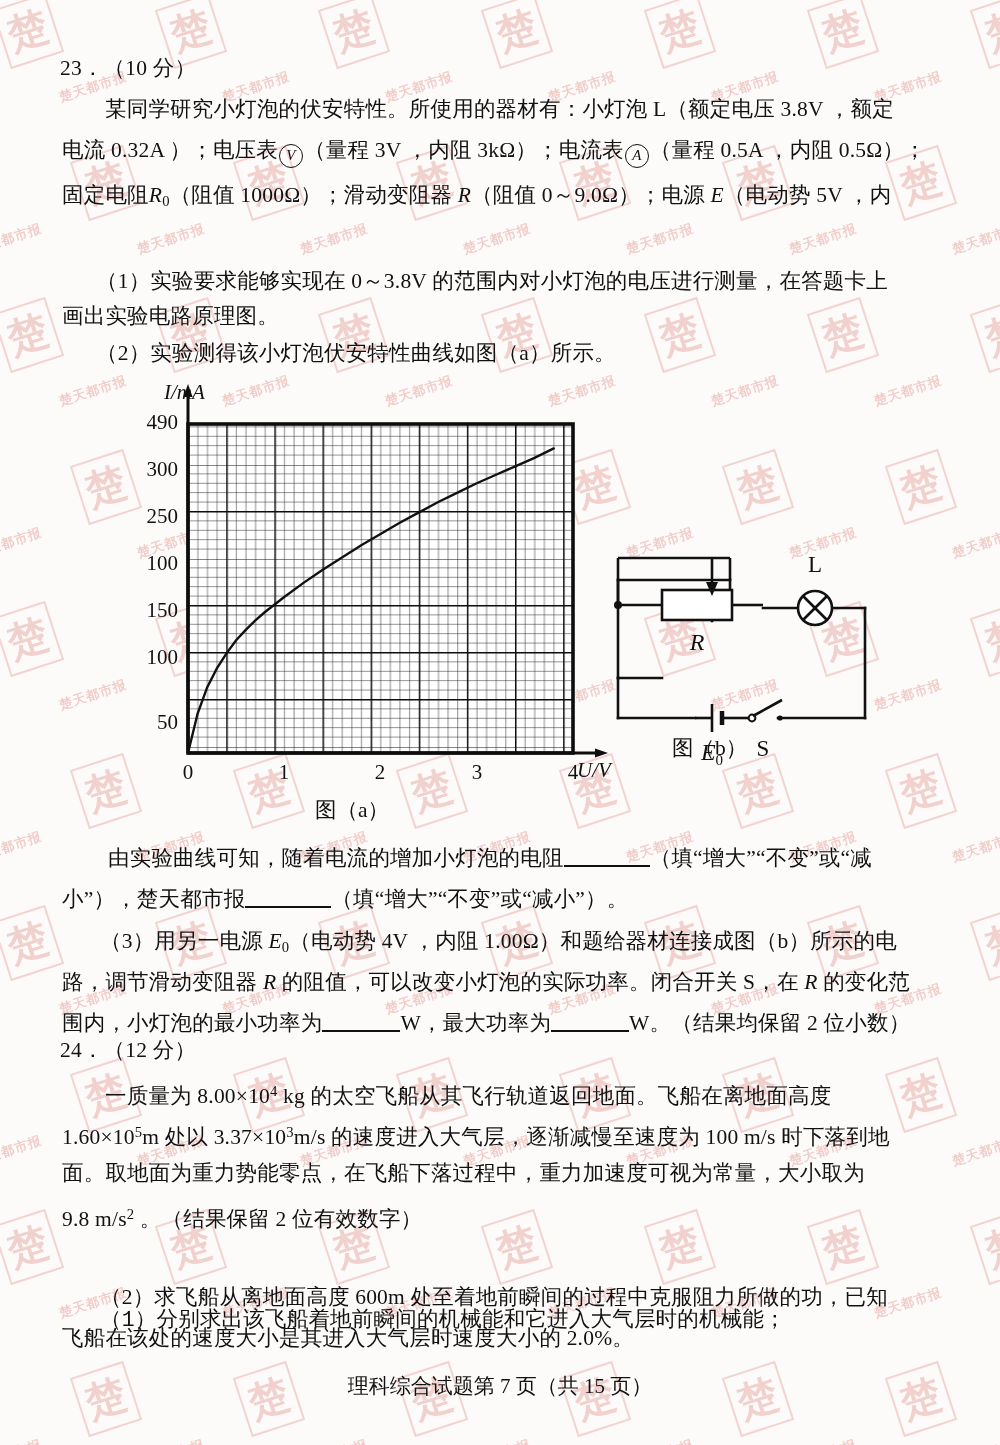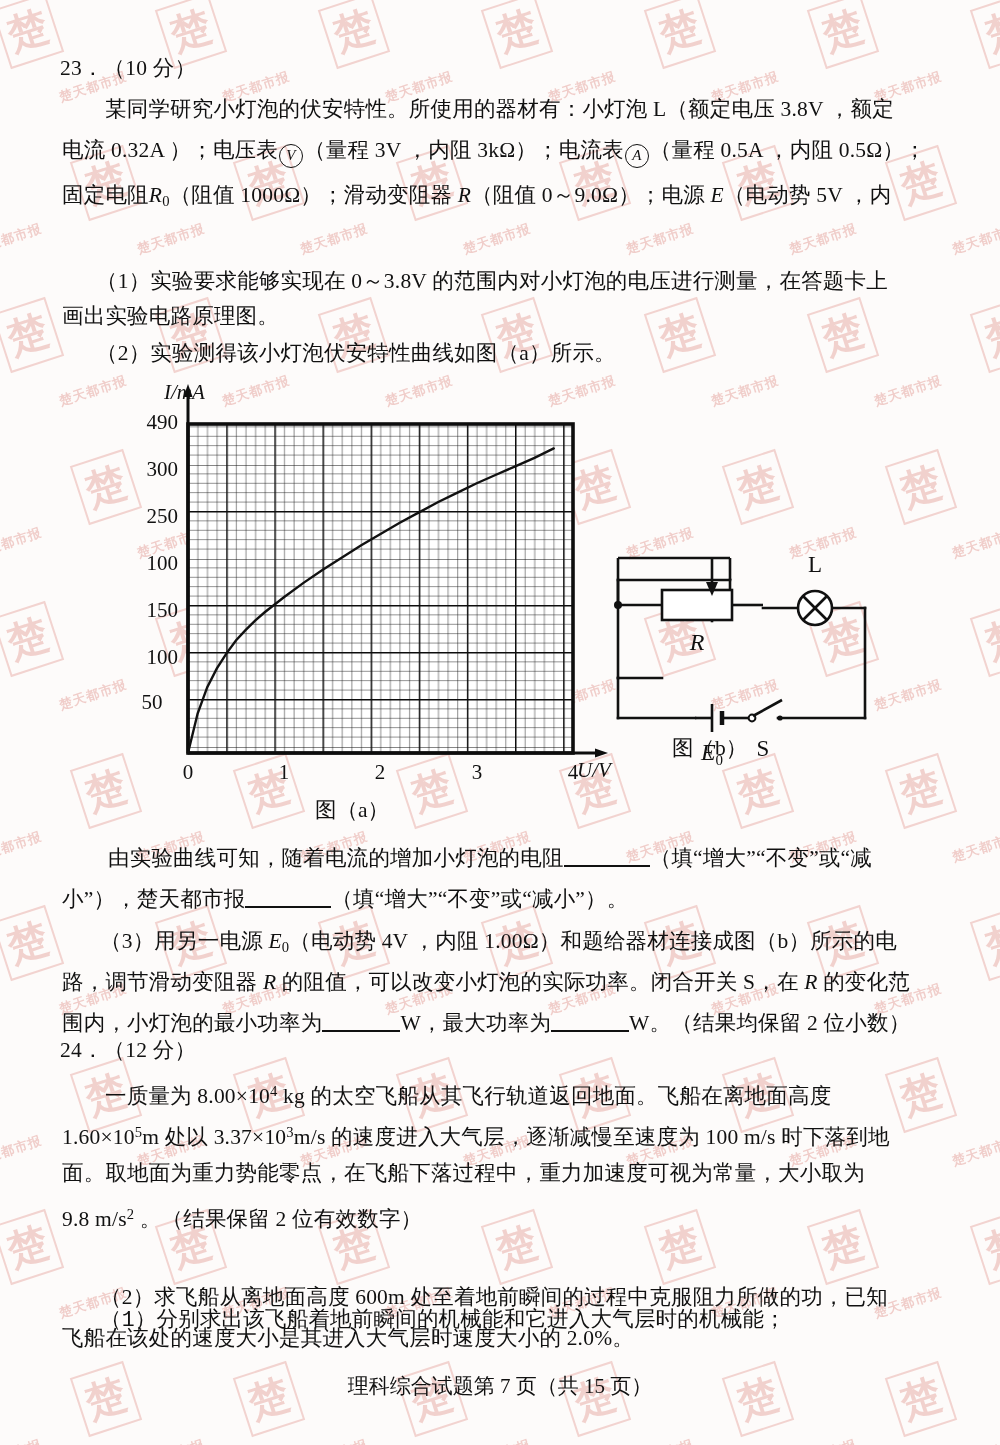--- a/index.html
+++ b/index.html
@@ -324,21 +324,21 @@
     <div class="axis-name" style="left:34px; top:10px;">I/mA</div>
 
     <div class="axis-name" style="left:447px; top:388px;">U/V</div>
 
     <div class="tick-lbl" style="left:-4px; top:40px; width:52px;">490</div>
     <div class="tick-lbl" style="left:-4px; top:87px; width:52px;">300</div>
     <div class="tick-lbl" style="left:-4px; top:134px; width:52px;">250</div>
     <div class="tick-lbl" style="left:-4px; top:181px; width:52px;">100</div>
     <div class="tick-lbl" style="left:-4px; top:228px; width:52px;">150</div>
     <div class="tick-lbl" style="left:-4px; top:275px; width:52px;">100</div>
-    <div class="tick-lbl" style="left:-4px; top:320px; width:52px;text-align:center;">50</div>
+    <div class="tick-lbl" style="left:-4px; top:340px; width:52px;">50</div>
 
     <div class="tick-lbl" style="left:44px; top:390px; width:28px; text-align:center;">0</div>
     <div class="tick-lbl" style="left:140px; top:390px; width:28px; text-align:center;">1</div>
     <div class="tick-lbl" style="left:236px; top:390px; width:28px; text-align:center;">2</div>
     <div class="tick-lbl" style="left:333px; top:390px; width:28px; text-align:center;">3</div>
     <div class="tick-lbl" style="left:429px; top:390px; width:28px; text-align:center;">4</div>
 
     <div class="fig-cap" style="left:185px; top:425px;">图（a）</div>
   </div>
 

